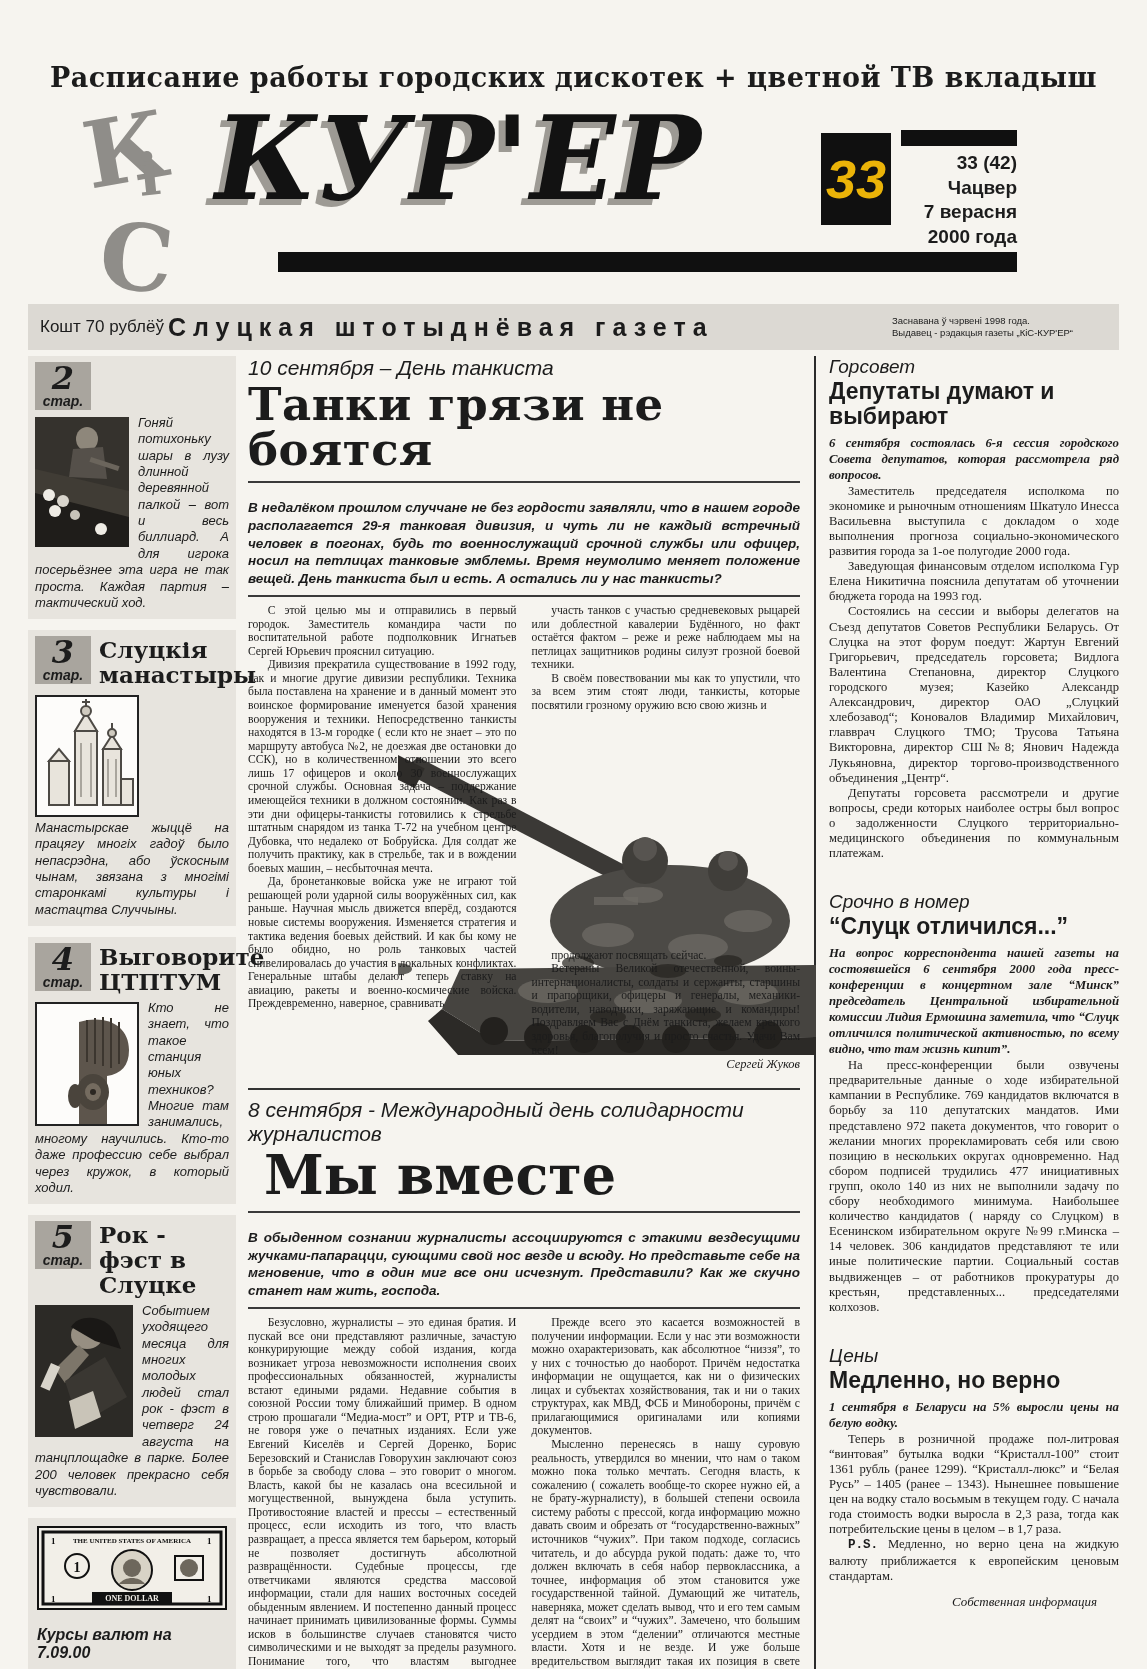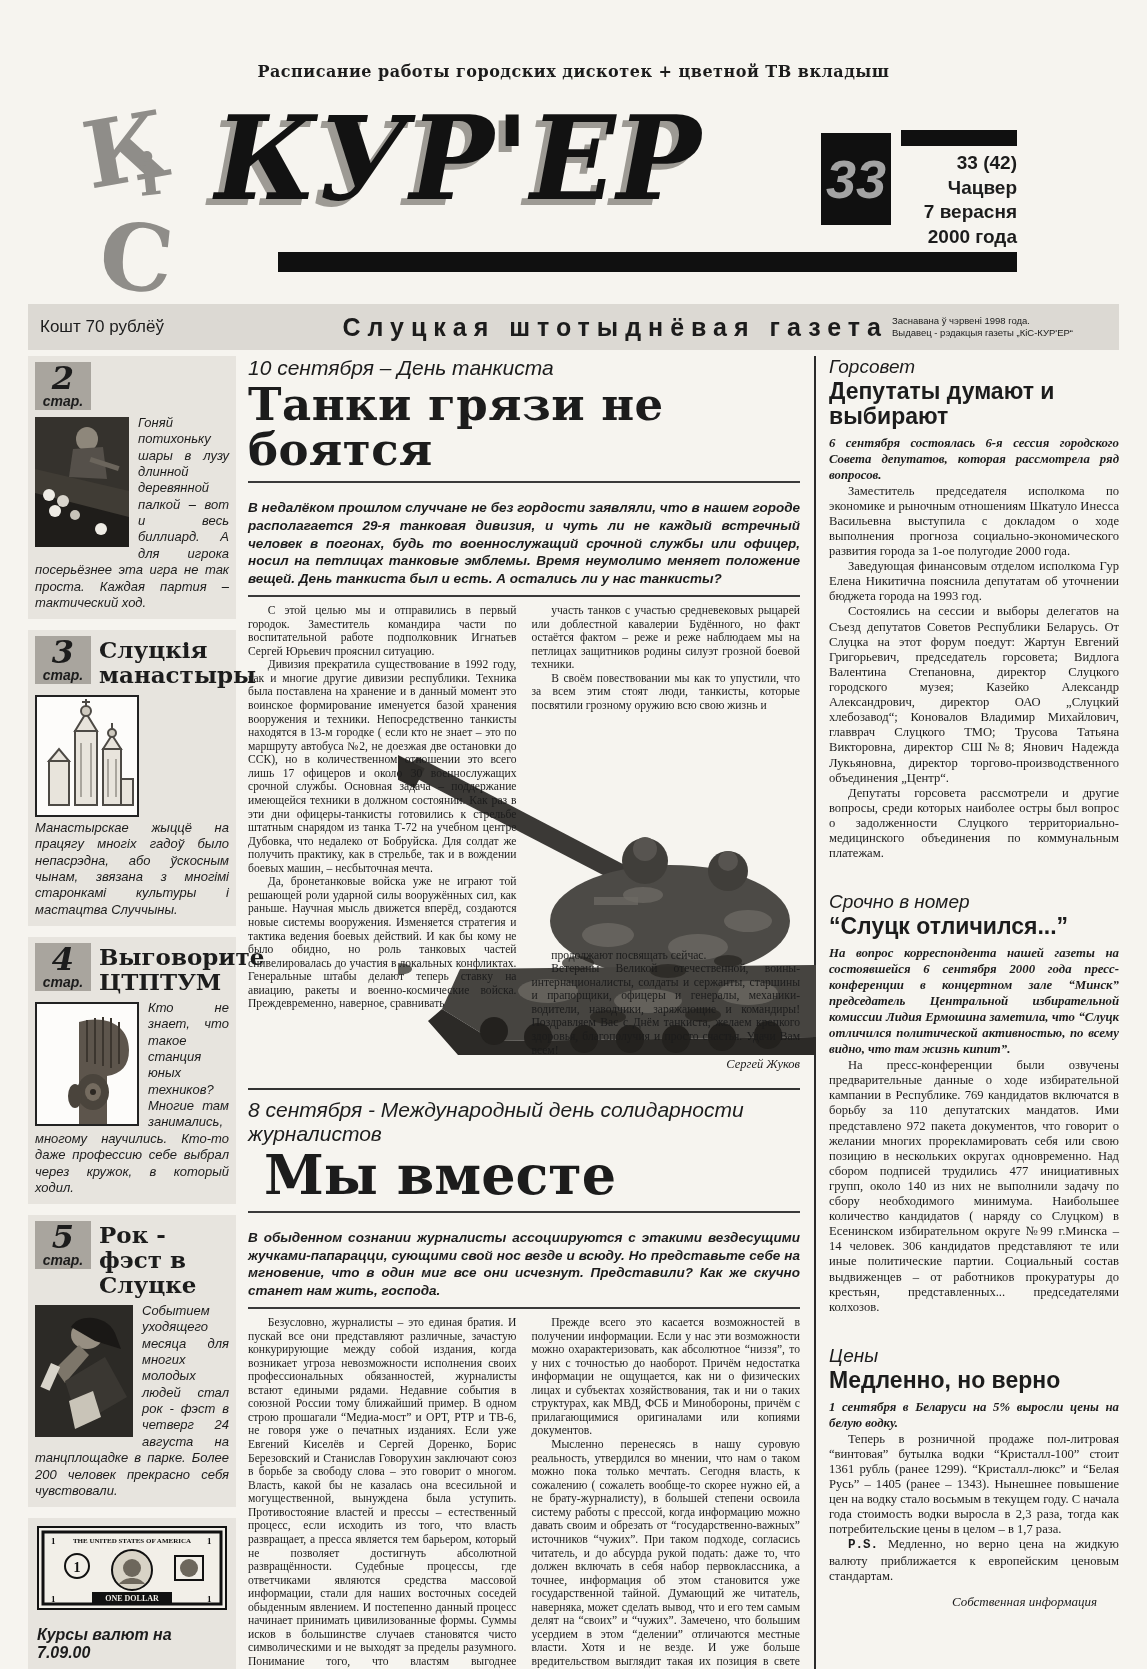--- a/index.html
+++ b/index.html
@@ -1,41 +1,41 @@
 <!DOCTYPE html>
 <html><head>
 <meta charset="utf-8">
 <style>
   html,body{margin:0;padding:0;background:#888;}
   .page{position:relative;width:1147px;height:1669px;margin:0 auto;background:#f6f4ef;overflow:hidden;
         font-family:"Liberation Serif",serif;color:#1c1c1c;}
   
   .banner{position:absolute;top:62px;left:0;right:0;text-align:center;
-          font-family:"DejaVu Serif",serif;font-weight:bold;font-size:16px;letter-spacing:.5px;}
+          font-family:"DejaVu Serif",serif;font-weight:bold;font-size:27px;letter-spacing:.5px;}
   .logo-letter{position:absolute;font-family:"DejaVu Serif",serif;font-weight:bold;color:#8f8d89;line-height:1;}
   .logo-k{left:84px;top:104px;font-size:92px;transform:rotate(-10deg);}
   .logo-i{left:138px;top:146px;font-size:58px;transform:rotate(-6deg);}
   .logo-s{left:100px;top:212px;font-size:92px;transform:rotate(6deg);}
   .mast-title{position:absolute;left:215px;top:102px;font-family:"DejaVu Serif",serif;
           font-style:italic;font-weight:bold;font-size:112px;line-height:1;letter-spacing:1px;
           color:#121212;text-shadow:-7px 6px 0 #9d9a94;transform:scaleY(1.04);white-space:nowrap;}
-  .issue-box{position:absolute;left:821px;top:133px;width:70px;height:92px;background:#101010;color:#a3a3a3;
+  .issue-box{position:absolute;left:821px;top:133px;width:70px;height:92px;background:#101010;color:#eab308;
           display:flex;align-items:center;justify-content:center;
           font-family:"Liberation Sans",sans-serif;font-weight:bold;font-size:54px;font-style:italic;}
   .date-block{position:absolute;left:901px;top:130px;width:116px;text-align:right;
           font-family:"Liberation Sans",sans-serif;font-weight:bold;font-size:19px;line-height:1.3;}
   .date-bar{height:16px;background:#101010;margin-bottom:5px;}
   .date-bar2{height:16px;background:#101010;margin-top:5px;}
   .mast-rule{position:absolute;left:278px;top:252px;width:739px;height:20px;background:#101010;}
   
   .subtitle-band{position:absolute;top:304px;left:28px;width:1091px;height:46px;background:#dcd9d3;
           display:flex;align-items:center;padding:0 12px;box-sizing:border-box;gap:4px;
           font-family:"Liberation Sans",sans-serif;}
   .price{font-size:17px;white-space:nowrap;}
-  .paper-name{font-size:25px;font-weight:bold;letter-spacing:7px;white-space:nowrap;flex:1;text-align:right;}
+  .paper-name{font-size:25px;font-weight:bold;letter-spacing:7px;white-space:nowrap;flex:1;text-align:left;}
   .founded{font-size:9.5px;line-height:1.25;width:215px;text-align:left;}
   
   .content{position:absolute;top:356px;left:28px;width:1091px;height:1313px;display:flex;}
   .sidebar{width:208px;flex:none;}
   .middle{width:578px;flex:none;padding:0 14px 0 12px;box-sizing:border-box;}
   .right-col{flex:1;border-left:2px solid #2b2b2b;padding-left:13px;box-sizing:border-box;}
   
   .side-item{background:#e7e4de;margin-bottom:11px;padding:6px 7px 8px;box-sizing:border-box;}
   .item-head{display:flex;gap:8px;align-items:flex-start;margin-bottom:5px;}
   .page-box{width:56px;flex:none;background:#a9a59e;text-align:center;padding:2px 0 1px;}

